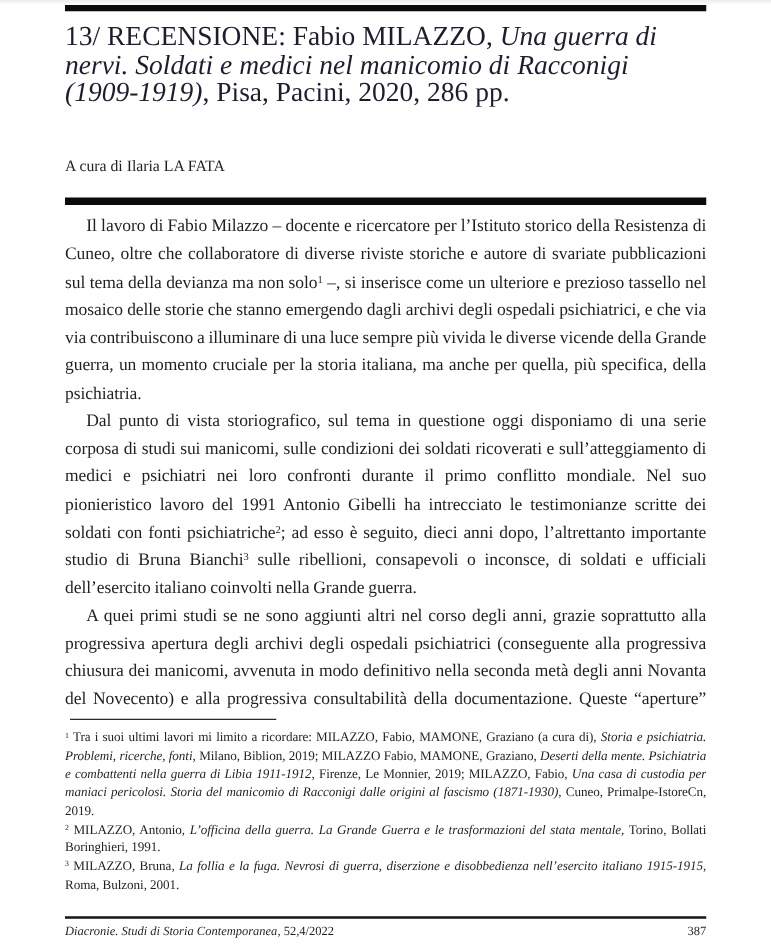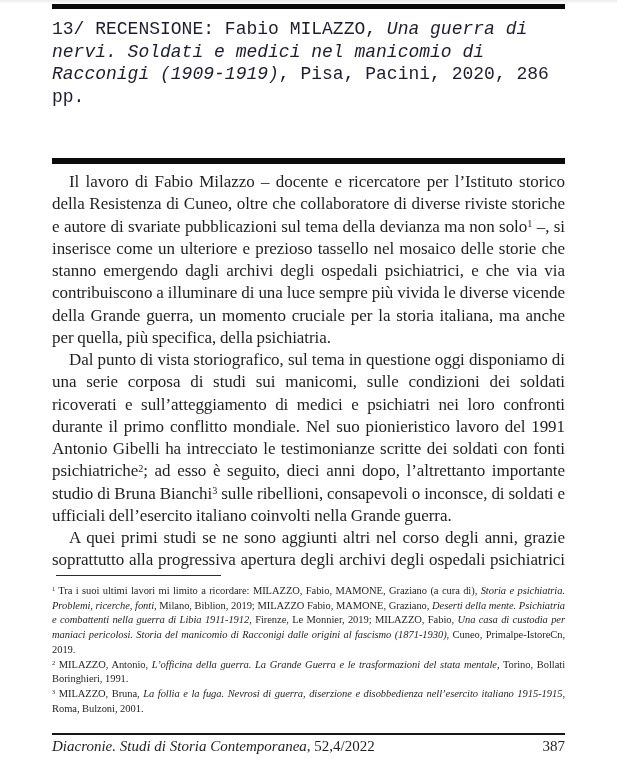--- a/index.html
+++ b/index.html
@@ -21,33 +21,32 @@
     background:linear-gradient(#ebebeb,#ffffff);
   }
   .rule-bar{
     position:absolute;left:52px;width:513px;background:var(--rule);
   }
   .rule-top{top:4px;height:5px;}
   .rule-under-byline{top:158px;height:6px;}
   .title{
     position:absolute;top:18px;left:52px;width:513px;
     margin:0;
-    font-size:18px;line-height:22.5px;font-weight:normal;
+    font-size:22px;line-height:22.5px;font-weight:normal;
     color:var(--title_ink);
     text-align:left;
-    font-family:Liberation Mono, monospace;
   }
   .byline{
     position:absolute;top:126px;left:52px;width:513px;
     font-size:12.6px;line-height:15px;
   }
   .bodytext{
     position:absolute;top:171px;left:52px;width:513px;height:402px;
     overflow:hidden;
-    font-size:17px;line-height:22.25px;
+    font-size:14px;line-height:22.25px;
     text-align:justify;
     letter-spacing:-0.05px;
     word-spacing:-0.4px;
   }
   .bodytext p{margin:0;text-indent:17px;}
   sup{
     font-size:60%;line-height:0;vertical-align:baseline;
     position:relative;top:-0.45em;
   }
   .footnote-sep{
@@ -62,34 +61,35 @@
     letter-spacing:-0.05px;
   }
   .footnote{margin:0;}
   .footer-rule{
     position:absolute;top:733px;left:52px;width:513px;height:2px;
     background:#161616;
   }
   .footer-row{
     position:absolute;top:739px;left:52px;width:513px;
     display:flex;justify-content:space-between;align-items:baseline;
-    font-size:15px;line-height:14px;
+    font-size:10px;line-height:14px;
   }
   em{font-style:italic;}
 </style>
 </head>
 <body>
 
 <div class="page">
   <div class="scan-edge"></div>
 
   <div class="rule-bar rule-top"></div>
 
   <h1 class="title" id="title"><span>13/ RECENSIONE: Fabio MILAZZO, </span><em>Una guerra di nervi. Soldati e medici nel manicomio di Racconigi (1909-1919)</em><span>, Pisa, Pacini, 2020, 286 pp.</span></h1>
 
+  <div class="byline">A cura di Ilaria LA FATA</div>
 
   <div class="rule-bar rule-under-byline"></div>
 
   <div class="bodytext" id="bodytext">
       <p><span>Il lavoro di Fabio Milazzo – docente e ricercatore per l’Istituto storico della Resistenza di Cuneo, oltre che collaboratore di diverse riviste storiche e autore di svariate pubblicazioni sul tema della devianza ma non solo</span><sup>1</sup><span> –, si inserisce come un ulteriore e prezioso tassello nel mosaico delle storie che stanno emergendo dagli archivi degli ospedali psichiatrici, e che via via contribuiscono a illuminare di una luce sempre più vivida le diverse vicende della Grande guerra, un momento cruciale per la storia italiana, ma anche per quella, più specifica, della psichiatria.</span></p>
       <p><span>Dal punto di vista storiografico, sul tema in questione oggi disponiamo di una serie corposa di studi sui manicomi, sulle condizioni dei soldati ricoverati e sull’atteggiamento di medici e psichiatri nei loro confronti durante il primo conflitto mondiale. Nel suo pionieristico lavoro del 1991 Antonio Gibelli ha intrecciato le testimonianze scritte dei soldati con fonti psichiatriche</span><sup>2</sup><span>; ad esso è seguito, dieci anni dopo, l’altrettanto importante studio di Bruna Bianchi</span><sup>3</sup><span> sulle ribellioni, consapevoli o inconsce, di soldati e ufficiali dell’esercito italiano coinvolti nella Grande guerra.</span></p>
       <p><span>A quei primi studi se ne sono aggiunti altri nel corso degli anni, grazie soprattutto alla progressiva apertura degli archivi degli ospedali psichiatrici (conseguente alla progressiva chiusura dei manicomi, avvenuta in modo definitivo nella seconda metà degli anni Novanta del Novecento) e alla progressiva consultabilità della documentazione. Queste “aperture” hanno consentito l’accesso di storici e sociologi a carte fino a quel momento per loro inaccessibili. Dopo una prima fase, nella quale è stata prevalente la lettura dell’internamento legata alle categorie di</span></p>
     </div>
 
   <div class="footnote-sep"></div>

